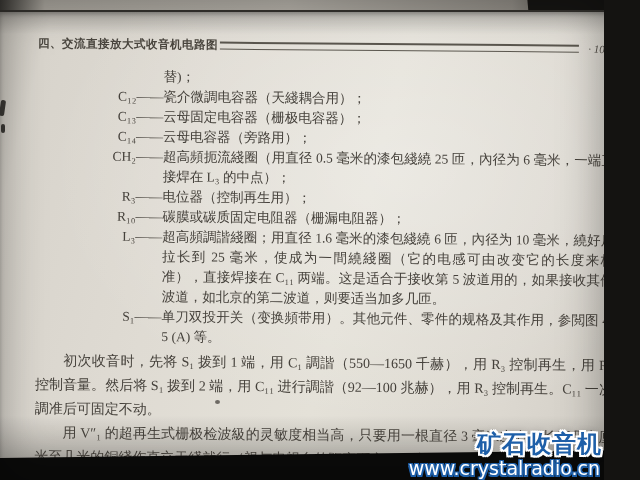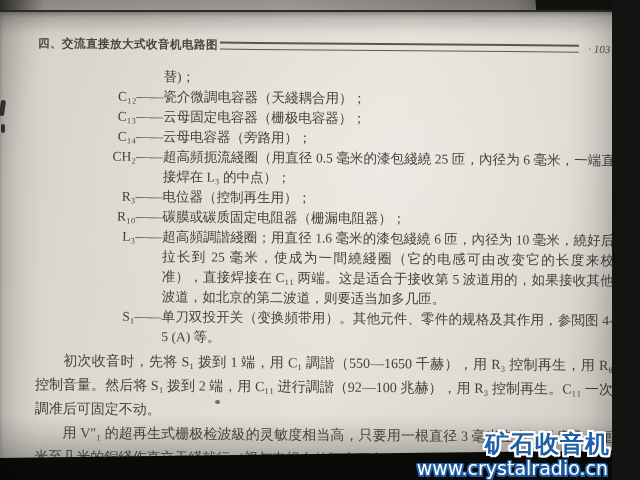--- a/index.html
+++ b/index.html
@@ -1,20 +1,20 @@
 <!DOCTYPE html>
 <html><head>
 <meta charset="utf-8">
 <style>
   html,body{margin:0;padding:0;}
   body{
     width:640px;height:480px;overflow:hidden;background:#141311;
     font-family:"Liberation Serif","DejaVu Serif",serif;
   }
-  .photo{position:relative;width:604px;height:480px;overflow:hidden;background:#12110f;padding-left:8px;}
+  .photo{position:relative;width:604px;height:480px;overflow:hidden;background:#12110f;}
 
   
   .top-band{
     position:absolute;top:0;left:0;width:640px;height:14px;
     background:linear-gradient(to right,#3c3a36 0%,#a8a49c 7%,#b3afa7 45%,#8f8b84 80%,#1d1c1a 97%);
   }
   .top-right-wedge{
     position:absolute;top:-8px;right:-10px;width:86px;height:26px;
     background:#161513;transform:rotate(-5deg);
   }

